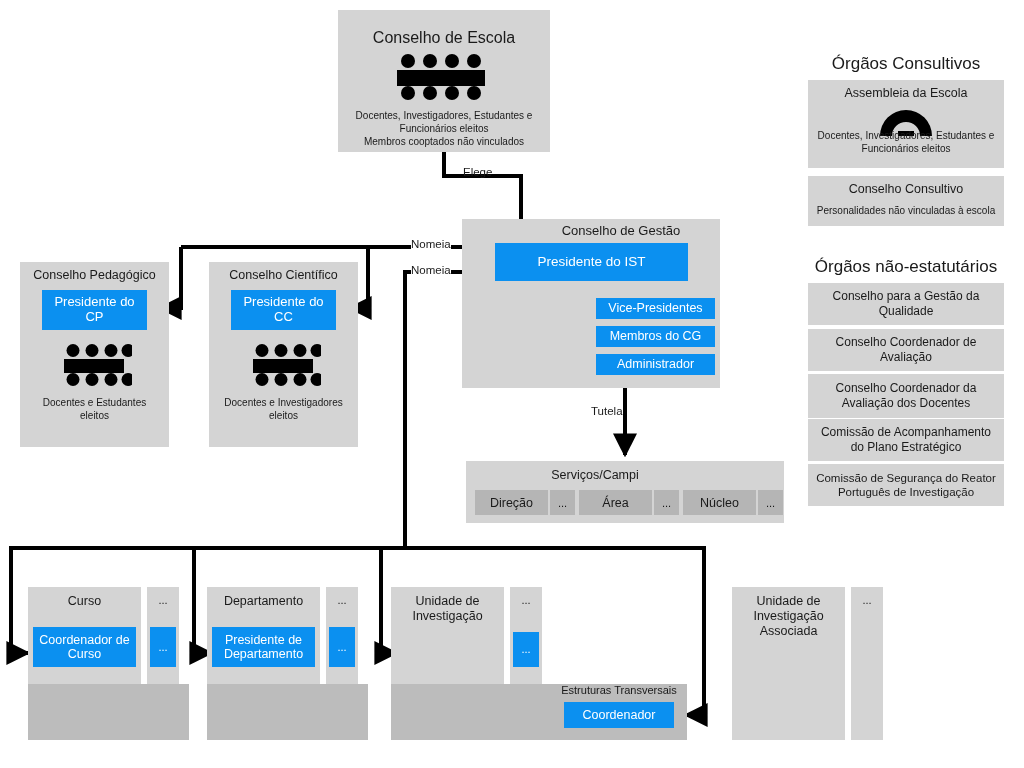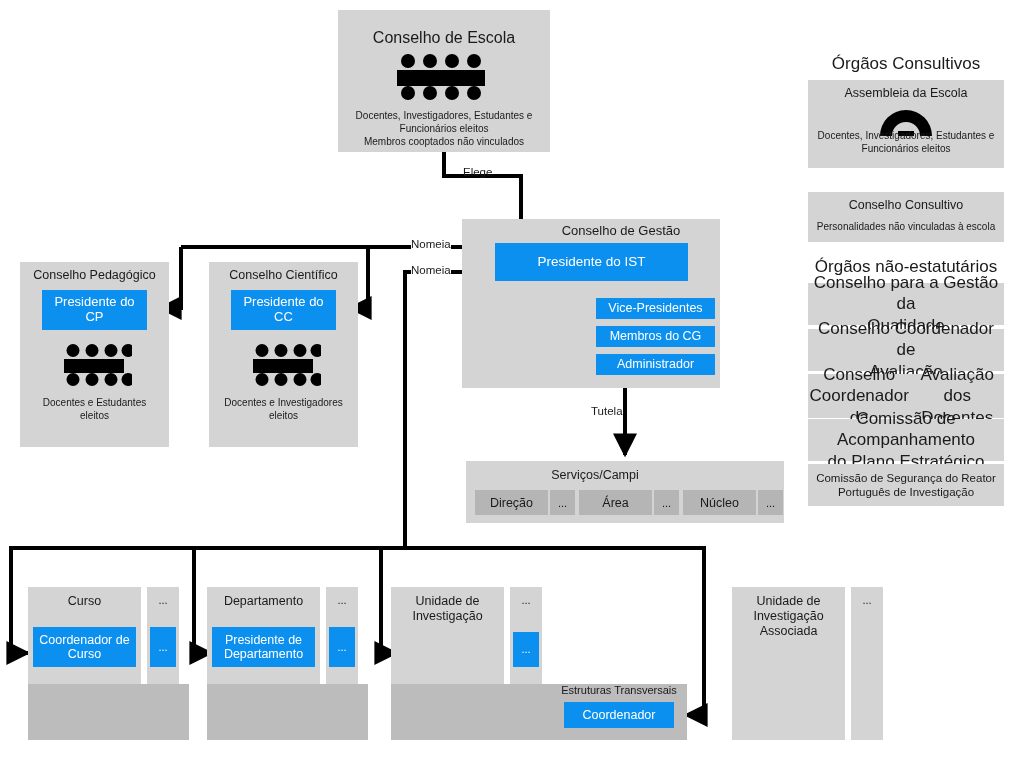--- a/index.html
+++ b/index.html
@@ -5,21 +5,21 @@
   html,body{margin:0;padding:0;background:#ffffff;}
   body{width:1024px;height:768px;overflow:hidden;font-family:"Liberation Sans",sans-serif;color:#1a1a1a;}
   #stage{position:relative;width:1024px;height:768px;}
   .abs{position:absolute;box-sizing:border-box;}
   .panel{background:#d4d4d4;}
   .panel-dark{background:#bcbcbc;}
   .blue{background:#0b90f0;color:#ffffff;display:flex;align-items:center;justify-content:center;text-align:center;line-height:1.15;}
   .ttl{display:flex;align-items:flex-start;justify-content:center;text-align:center;font-size:13px;line-height:1.2;}
   .cap{display:flex;align-items:flex-start;justify-content:center;text-align:center;font-size:10px;line-height:1.28;}
   .hdr{font-size:17px;text-align:center;width:100%;}
-  .greybox{background:#d4d4d4;display:flex;align-items:center;justify-content:center;text-align:center;font-size:17px;line-height:1.25;}
+  .greybox{background:#d4d4d4;display:flex;align-items:center;justify-content:center;text-align:center;font-size:12px;line-height:1.25;}
   .midbox{background:#b5b5b5;display:flex;align-items:center;justify-content:center;text-align:center;font-size:12.5px;}
   .lbl{font-size:11.5px;background:transparent;}
   svg.ink{position:absolute;left:0;top:0;width:1024px;height:768px;overflow:visible;pointer-events:none;}
   .tbl-ic{position:absolute;}
 </style>
 </head>
 <body>
 
 <div id="stage">
 
@@ -145,35 +145,35 @@
     <div class="abs ttl" style="left:0;top:6px;width:196px;font-size:12.5px;">Assembleia da Escola</div>
     <svg class="tbl-ic" style="left:72px;top:24px;" width="52" height="32">
       <path d="M0,32 A26,26 0 0 1 52,32 L40,32 A14,14 0 0 0 12,32 Z" fill="#000"></path>
       <rect x="18" y="27" width="16" height="5" fill="#000"></rect>
     </svg>
     <div class="abs cap" style="left:1px;top:50px;width:194px;display:block;">
       <div>Docentes, Investigadores, Estudantes e</div>
       <div>Funcionários eleitos</div>
     </div>
   </div>
-  <div class="abs panel" style="left:808px;top:176px;width:196px;height:50px;margin-top:16px;">
+  <div class="abs panel" style="left:808px;top:176px;width:196px;height:50px;">
     <div class="abs ttl" style="left:0;top:6px;width:196px;font-size:12.5px;">Conselho Consultivo</div>
     <div class="abs cap" style="left:1px;top:29px;width:194px;">Personalidades não vinculadas à escola</div>
   </div>
 
   <div class="abs hdr" style="left:808px;top:257px;width:196px;">Órgãos não-estatutários</div>
   <div class="abs greybox" style="left:808px;top:283px;width:196px;height:42px;flex-direction:column;">
     <span>Conselho para a Gestão da</span>
     <span>Qualidade</span>
   </div>
   <div class="abs greybox" style="left:808px;top:329px;width:196px;height:42px;flex-direction:column;">
     <span>Conselho Coordenador de</span>
     <span>Avaliação</span>
   </div>
-  <div class="abs greybox" style="left:808px;top:374px;width:196px;height:44px;flex-direction:row;">
+  <div class="abs greybox" style="left:808px;top:374px;width:196px;height:44px;flex-direction:column;">
     <span>Conselho Coordenador da</span>
     <span>Avaliação dos Docentes</span>
   </div>
   <div class="abs greybox" style="left:808px;top:419px;width:196px;height:42px;flex-direction:column;">
     <span>Comissão de Acompanhamento</span>
     <span>do Plano Estratégico</span>
   </div>
   <div class="abs greybox" style="left:808px;top:464px;width:196px;height:42px;flex-direction:column;font-size:11.5px;">
     <span>Comissão de Segurança do Reator</span>
     <span>Português de Investigação</span>

